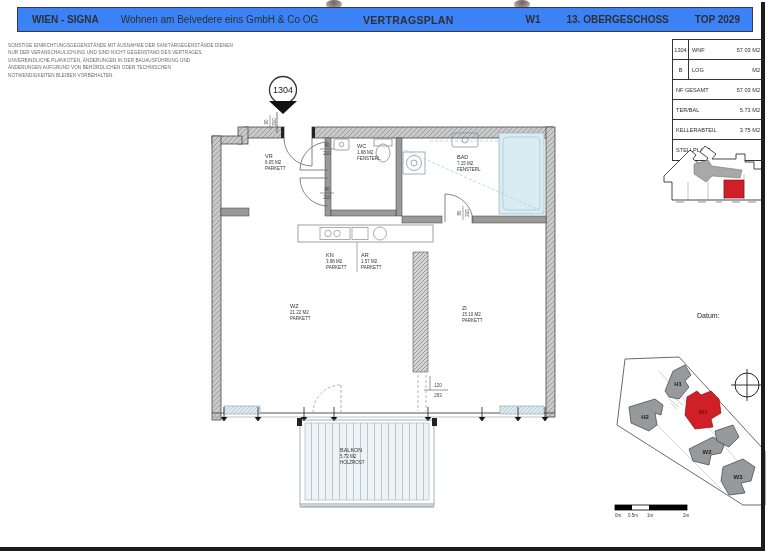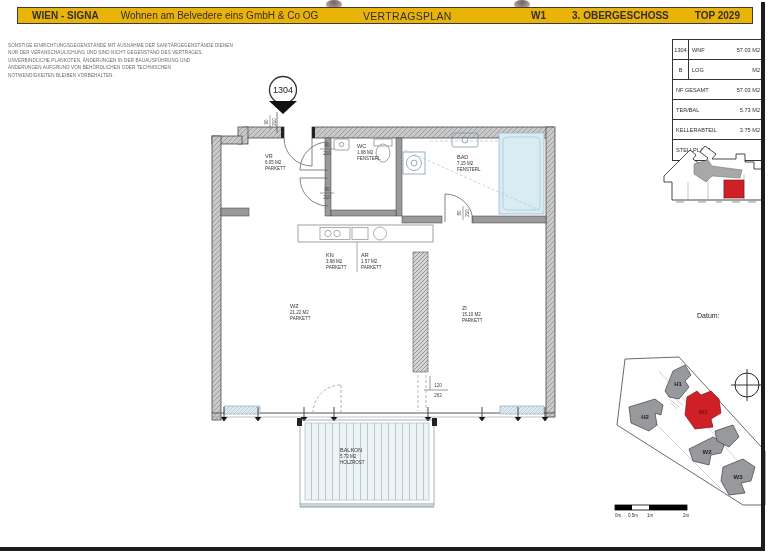--- a/index.html
+++ b/index.html
@@ -1,23 +1,23 @@
 <!DOCTYPE html>
 <html><head>
 <meta charset="utf-8">
 <style>
   html,body{margin:0;padding:0;background:#ffffff;}
   #page{position:relative;width:770px;height:560px;background:#ffffff;overflow:hidden;
         font-family:"Liberation Sans",sans-serif;color:#2f2f2f;}
   
-  #titlebar{position:absolute;left:17px;top:7px;width:736px;height:17px;border:1.2px solid #3a3a3a;
-            display:flex;align-items:center;background:#eab308;box-sizing:border-box;}
+  #titlebar{position:absolute;left:17px;top:7px;width:736px;height:25px;border:1.2px solid #3a3a3a;
+            display:flex;align-items:center;background:#3b82f6;box-sizing:border-box;}
   #titlebar .brand{font-weight:bold;font-size:10px;margin-left:14px;white-space:nowrap;}
   #titlebar .company{font-size:10px;margin-left:22px;white-space:nowrap;}
-  #titlebar .plantitle{font-size:10.5px;font-weight:normal;letter-spacing:.3px;position:absolute;left:345px;}
+  #titlebar .plantitle{font-size:10.5px;font-weight:bold;letter-spacing:.3px;position:absolute;left:345px;}
   #titlebar .rightgrp{position:absolute;right:12px;display:flex;gap:26px;font-size:10px;font-weight:bold;}
   
   #disclaimer{position:absolute;left:8px;top:42px;width:240px;font-size:4.6px;line-height:7.4px;
               color:#6a6a6a;letter-spacing:.1px;}
   
   #areatable{position:absolute;left:672px;top:39px;width:92px;border:1px solid #333;background:#fff;
              font-size:5.6px;box-sizing:border-box;}
   #areatable .row{display:flex;align-items:center;height:20px;border-bottom:1px solid #333;
                   padding:0 3px;box-sizing:border-box;}
   #areatable .row:last-child{border-bottom:none;}
@@ -43,21 +43,21 @@
 
   <div class="staple" style="left:326px"></div>
   <div class="staple" style="left:514px"></div>
 
   <div id="titlebar">
     <span class="brand">WIEN - SIGNA</span>
     <span class="company">Wohnen am Belvedere eins GmbH &amp; Co OG</span>
     <span class="plantitle">VERTRAGSPLAN</span>
     <span class="rightgrp">
       <span>W1</span>
-      <span>3. OBERGESCHOSS</span>
+      <span>13. OBERGESCHOSS</span>
       <span>TOP 2029</span>
     </span>
   </div>
 
   <div id="disclaimer">
     <div>SONSTIGE EINRICHTUNGSGEGENSTÄNDE MIT AUSNAHME DER SANITÄRGEGENSTÄNDE DIENEN</div>
     <div>NUR DER VERANSCHAULICHUNG UND SIND NICHT GEGENSTAND DES VERTRAGES.</div>
     <div>UNVERBINDLICHE PLANKOTEN, ÄNDERUNGEN IN DER BAUAUSFÜHRUNG UND</div>
     <div>ÄNDERUNGEN AUFGRUND VON BEHÖRDLICHEN ODER TECHNISCHEN</div>
     <div>NOTWENDIGKEITEN BLEIBEN VORBEHALTEN.</div>

